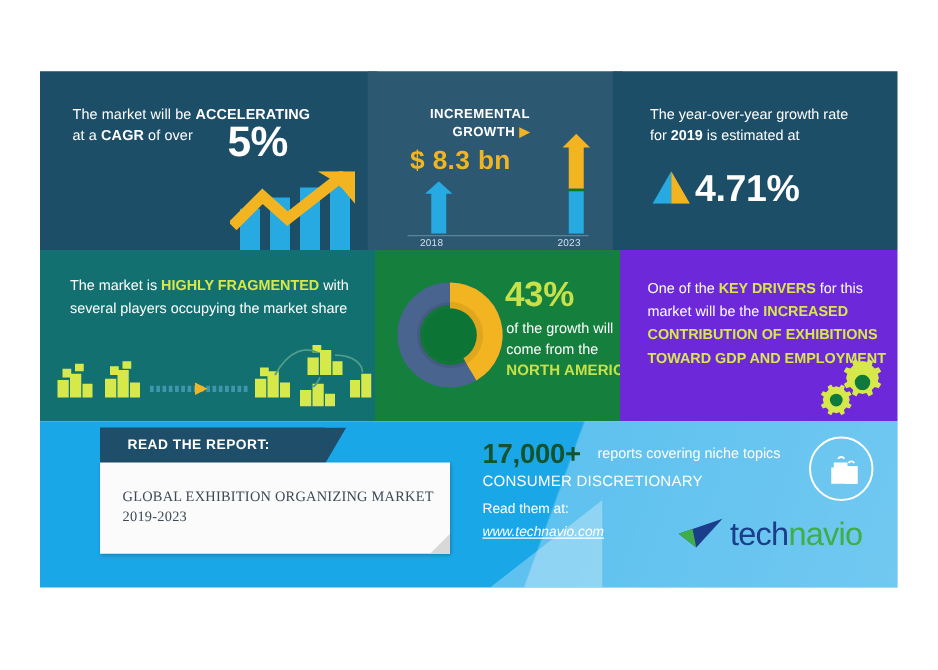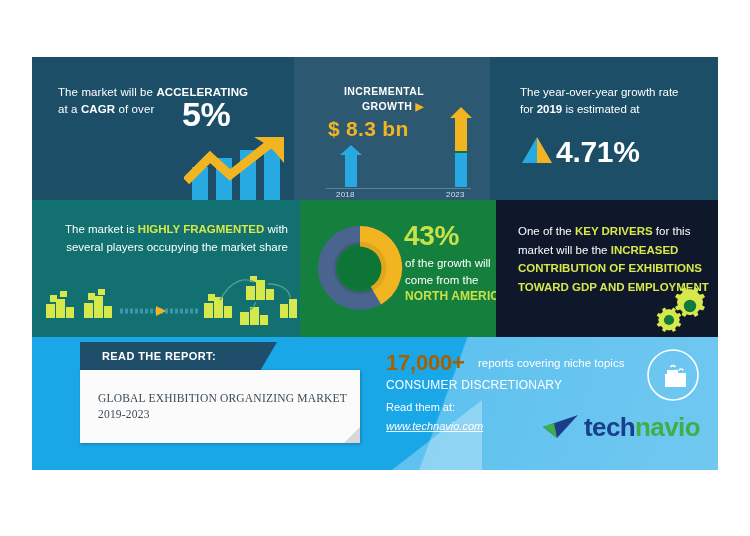--- a/index.html
+++ b/index.html
@@ -42,24 +42,24 @@
   .p3-text{position:absolute;left:24px;top:27px;width:180px;color:#ffffff;
            font-size:11.5px;line-height:17px;}
   .p3-text b{font-weight:bold;}
   .p3-val{position:absolute;left:60px;top:78px;color:#ffffff;font-size:30px;
           font-weight:bold;letter-spacing:-.3px;text-align:right;}
 
   
   .row2{position:absolute;left:32px;top:200px;width:686px;height:137px;}
   .q1{left:0;width:268px;background:#127070;}
   .q2{left:268px;width:196px;background:#15803d;}
-  .q3{left:464px;width:222px;background:#0f172a;}
+  .q3{left:464px;width:222px;background:#6d28d9;}
 
   .q1-text{position:absolute;left:24px;top:20px;width:232px;color:#ffffff;
-           font-size:11.5px;line-height:18px;text-align:right;}
+           font-size:11.5px;line-height:18px;}
   .q1-text b{color:#d7e84a;font-weight:bold;}
 
   .donut{position:absolute;left:14px;top:22px;width:92px;height:92px;}
 
   .q2-pct{position:absolute;left:104px;top:20px;color:#c8e04a;font-size:28px;
           font-weight:bold;letter-spacing:-.3px;}
   .q2-sub{position:absolute;left:105px;top:55px;width:100px;color:#ffffff;
           font-size:11.5px;line-height:17px;}
   .q2-na{position:absolute;left:105px;top:89px;color:#c8e04a;font-size:12px;
          font-weight:bold;letter-spacing:.1px;white-space:nowrap;}
@@ -79,32 +79,32 @@
                 font-weight:bold;letter-spacing:.4px;}
   .readtab .cut{position:absolute;right:-17px;top:0;width:17px;height:29px;}
 
   .reportcard{position:absolute;left:48px;top:33px;width:280px;height:73px;background:#fbfbfb;
               box-shadow:1px 1px 3px rgba(0,0,0,.25);}
   .reportcard .title{position:absolute;left:18px;top:20px;width:250px;
         color:#3c4a55;font-size:11.5px;line-height:16px;
         font-family:"Liberation Serif", serif;letter-spacing:.2px;}
   .cardfold{position:absolute;right:0;bottom:0;width:16px;height:16px;}
 
-  .n17{position:absolute;left:386px;top:350px;color:#a16207;font-size:22px;
+  .n17{position:absolute;left:386px;top:350px;color:#14532d;font-size:22px;
        font-weight:bold;letter-spacing:-.2px;}
   .n17sub{position:absolute;left:478px;top:357px;color:#ffffff;font-size:11.5px;}
   .consumer{position:absolute;left:386px;top:378px;color:#ffffff;font-size:12px;letter-spacing:.2px;}
   .readat{position:absolute;left:386px;top:401px;color:#ffffff;font-size:11px;}
   .url{position:absolute;left:386px;top:420px;color:#ffffff;font-size:11px;
        font-style:italic;text-decoration:underline;}
 
   .bagcircle{position:absolute;left:646px;top:348px;width:54px;height:54px;}
 
   .logo{position:absolute;left:540px;top:410px;width:170px;height:36px;}
-  .logo .word{position:absolute;left:44px;top:2px;font-size:26px;font-weight:bold;letter-spacing:-.6px;text-align:right;}
+  .logo .word{position:absolute;left:44px;top:2px;font-size:26px;font-weight:normal;letter-spacing:-.6px;text-align:right;}
   .logo .tech{color:#1b3e8b;}
   .logo .navio{color:#3fae49;}
 </style>
 </head>
 <body>
 
 <div class="canvas">
 
   <div class="row1">
 

